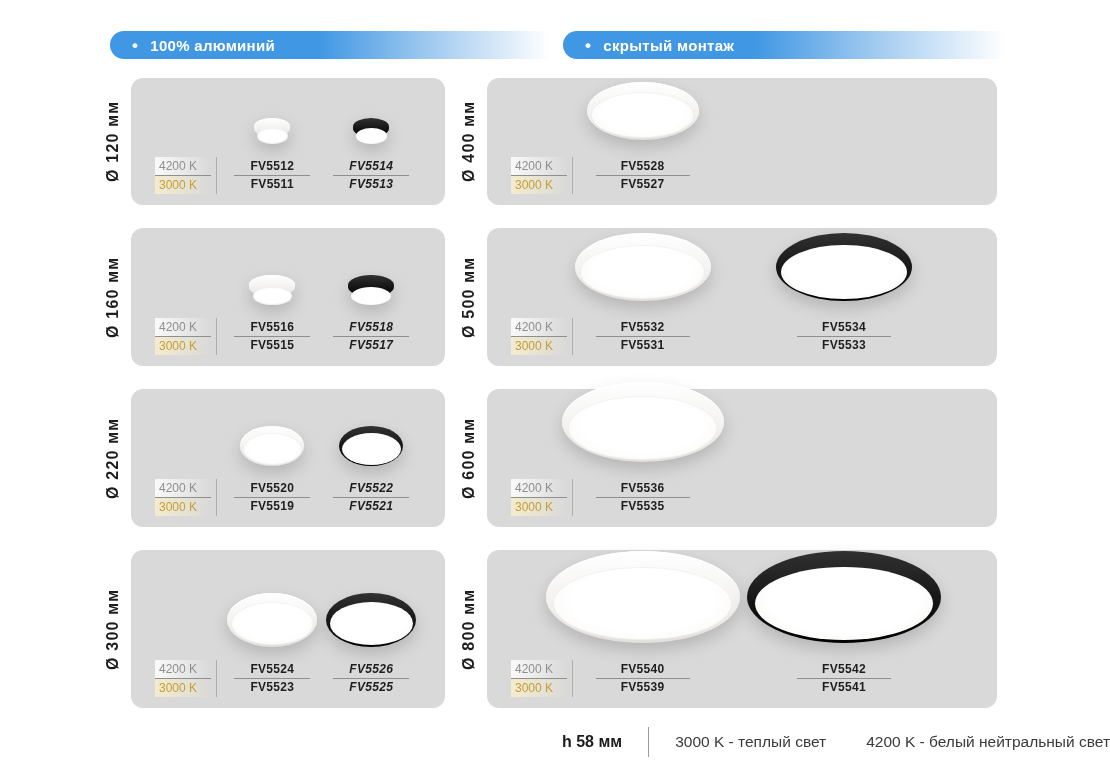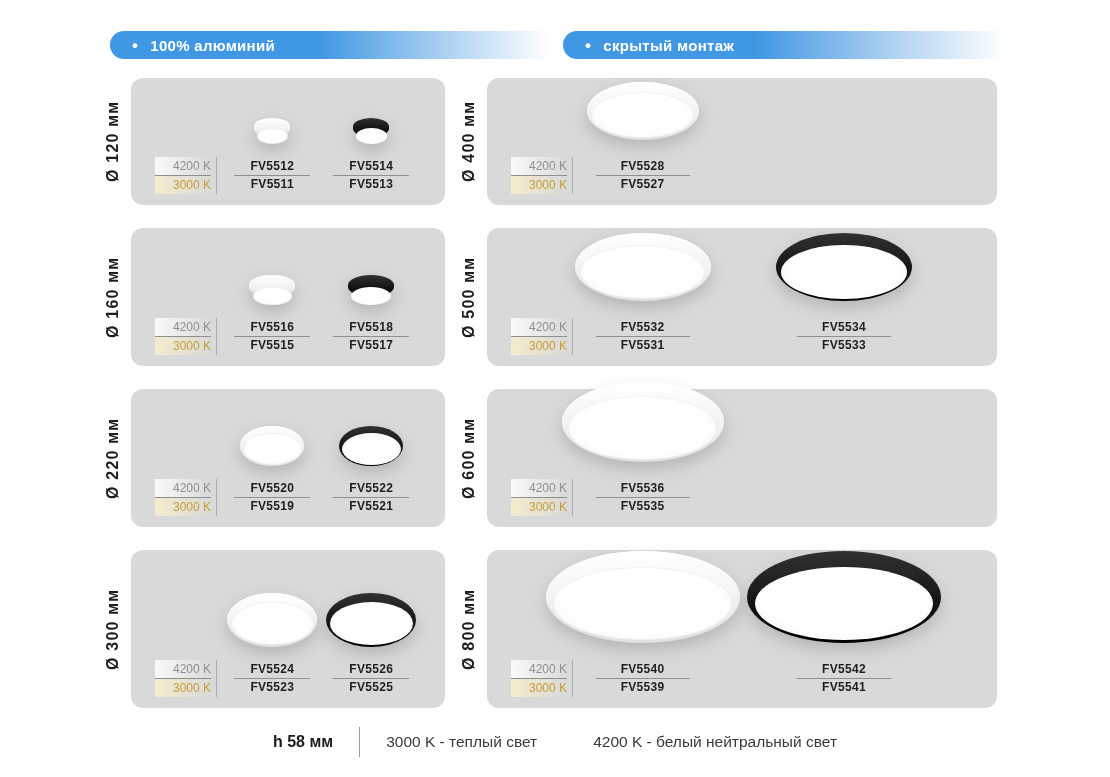--- a/index.html
+++ b/index.html
@@ -19,33 +19,33 @@
   
   .row{position:absolute;display:flex;}
   .col-left{left:95px;width:350px;}
   .col-right{left:451px;width:546px;}
   .dia{width:36px;display:flex;align-items:center;justify-content:center;
        writing-mode:vertical-rl;transform:rotate(180deg);
        font-size:16px;font-weight:700;color:#1d1d1d;letter-spacing:1.2px;white-space:nowrap;}
   .panel{flex:1;position:relative;background:#d9d9d9;border-radius:12px;}
 
   
-  .temps{position:absolute;left:24px;bottom:11px;width:56px;border-right:1px solid #aeaeae;padding-right:5px;text-align:right;}
+  .temps{position:absolute;left:24px;bottom:11px;width:56px;border-right:1px solid #aeaeae;padding-right:5px;}
   .temps .t4200{font-size:12px;line-height:18px;color:#8f8f8f;
       background:linear-gradient(90deg,rgba(255,255,255,.85),rgba(255,255,255,0));padding-left:4px;}
   .temps .t3000{font-size:12px;line-height:18px;color:#c59e35;border-top:1px solid #8f8f8f;
       background:linear-gradient(90deg,rgba(247,238,205,.9),rgba(247,238,205,0));padding-left:4px;}
 
   
   .product{position:absolute;bottom:12px;transform:translateX(-50%);
            display:flex;flex-direction:column;align-items:center;}
   .col-left  .product{gap:14px;}
   .col-right .product{gap:18px;}
   .col-left  .product.white{left:45%;}
-  .col-left  .product.black{left:76.5%;}
+  .col-left  .product.black{left:76.5%;font-style:italic;}
   .col-right .product.white{left:30.5%;}
   .col-right .product.black{left:70%;}
   .codes{display:flex;flex-direction:column;align-items:center;}
   .col-left  .codes{min-width:76px;}
   .col-right .codes{min-width:94px;}
   .code{font-size:12px;font-weight:700;color:#1e1e1e;line-height:17px;letter-spacing:.3px;}
   .code-divider{height:1px;background:#8f8f8f;align-self:stretch;}
 
   
   .lamp{position:relative;width:var(--lw);height:var(--lh);
@@ -56,24 +56,24 @@
   .lamp.below .body{left:0;right:0;top:0;bottom:0;border-radius:50%;}
   .lamp.below .face{left:4%;right:4%;top:17%;bottom:3%;border-radius:50%;}
   .lamp.white .body{background:linear-gradient(180deg,#ffffff 0%,#f3f2f0 55%,#e2e0dc 100%);
         box-shadow:inset 0 1px 0 #ffffff;}
   .lamp.white .face{background:radial-gradient(ellipse at 50% 45%,#ffffff 55%,#fbfaf8 78%,#eceae5 100%);
         box-shadow:inset 0 0 0 1px rgba(0,0,0,.05);}
   .lamp.black .body{background:linear-gradient(180deg,#313131 0%,#151515 55%,#000000 100%);}
   .lamp.black .face{background:radial-gradient(ellipse at 50% 45%,#ffffff 60%,#f6f5f2 85%,#dddbd6 100%);}
 
   
-  .footer{position:absolute;left:0;right:0;top:727px;display:flex;align-items:center;justify-content:center;gap:26px;}
+  .footer{position:absolute;left:0;right:0;top:727px;display:flex;align-items:center;justify-content:flex-end;gap:26px;}
   .h-label{font-size:16px;font-weight:700;color:#1c1c1c;white-space:nowrap;}
   .v-div{width:1px;height:30px;background:#9b9b9b;}
-  .legend{display:flex;gap:56px;}
+  .legend{display:flex;gap:40px;}
   .legend span{font-size:15.5px;color:#3a3a3a;white-space:nowrap;}
 </style>
 </head>
 <body>
 
 <div class="page">
 
   <div class="banner banner-left">
     <span class="bullet">•</span>
     <span>100% алюминий</span>

